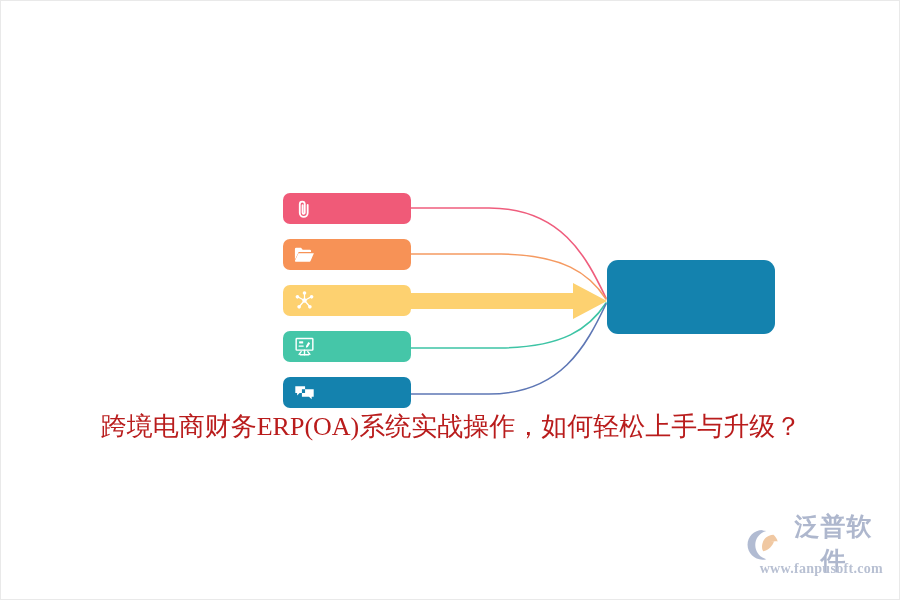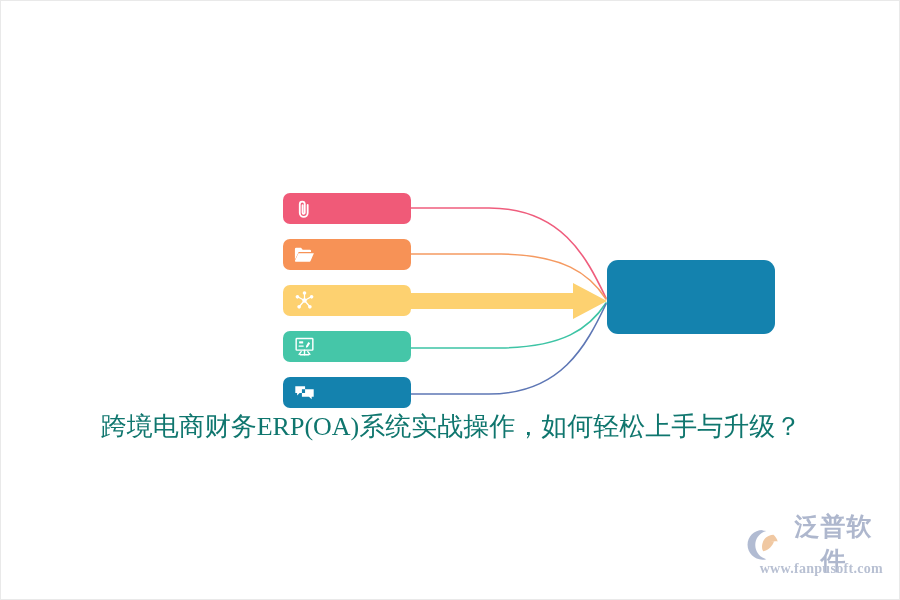--- a/index.html
+++ b/index.html
@@ -90,21 +90,21 @@
   
   #caption {
     position: absolute;
     left: 0;
     top: 406px;
     width: 900px;
     text-align: center;
     font-family: "Liberation Serif", "DejaVu Serif", serif;
     font-size: 26px;
     line-height: 40px;
-    color: #0f766e;
+    color: #b91c1c;
     letter-spacing: 0px;
     white-space: nowrap;
   }
 
   
   #watermark {
     position: absolute;
     right: 14px;
     bottom: 12px;
     width: 140px;

